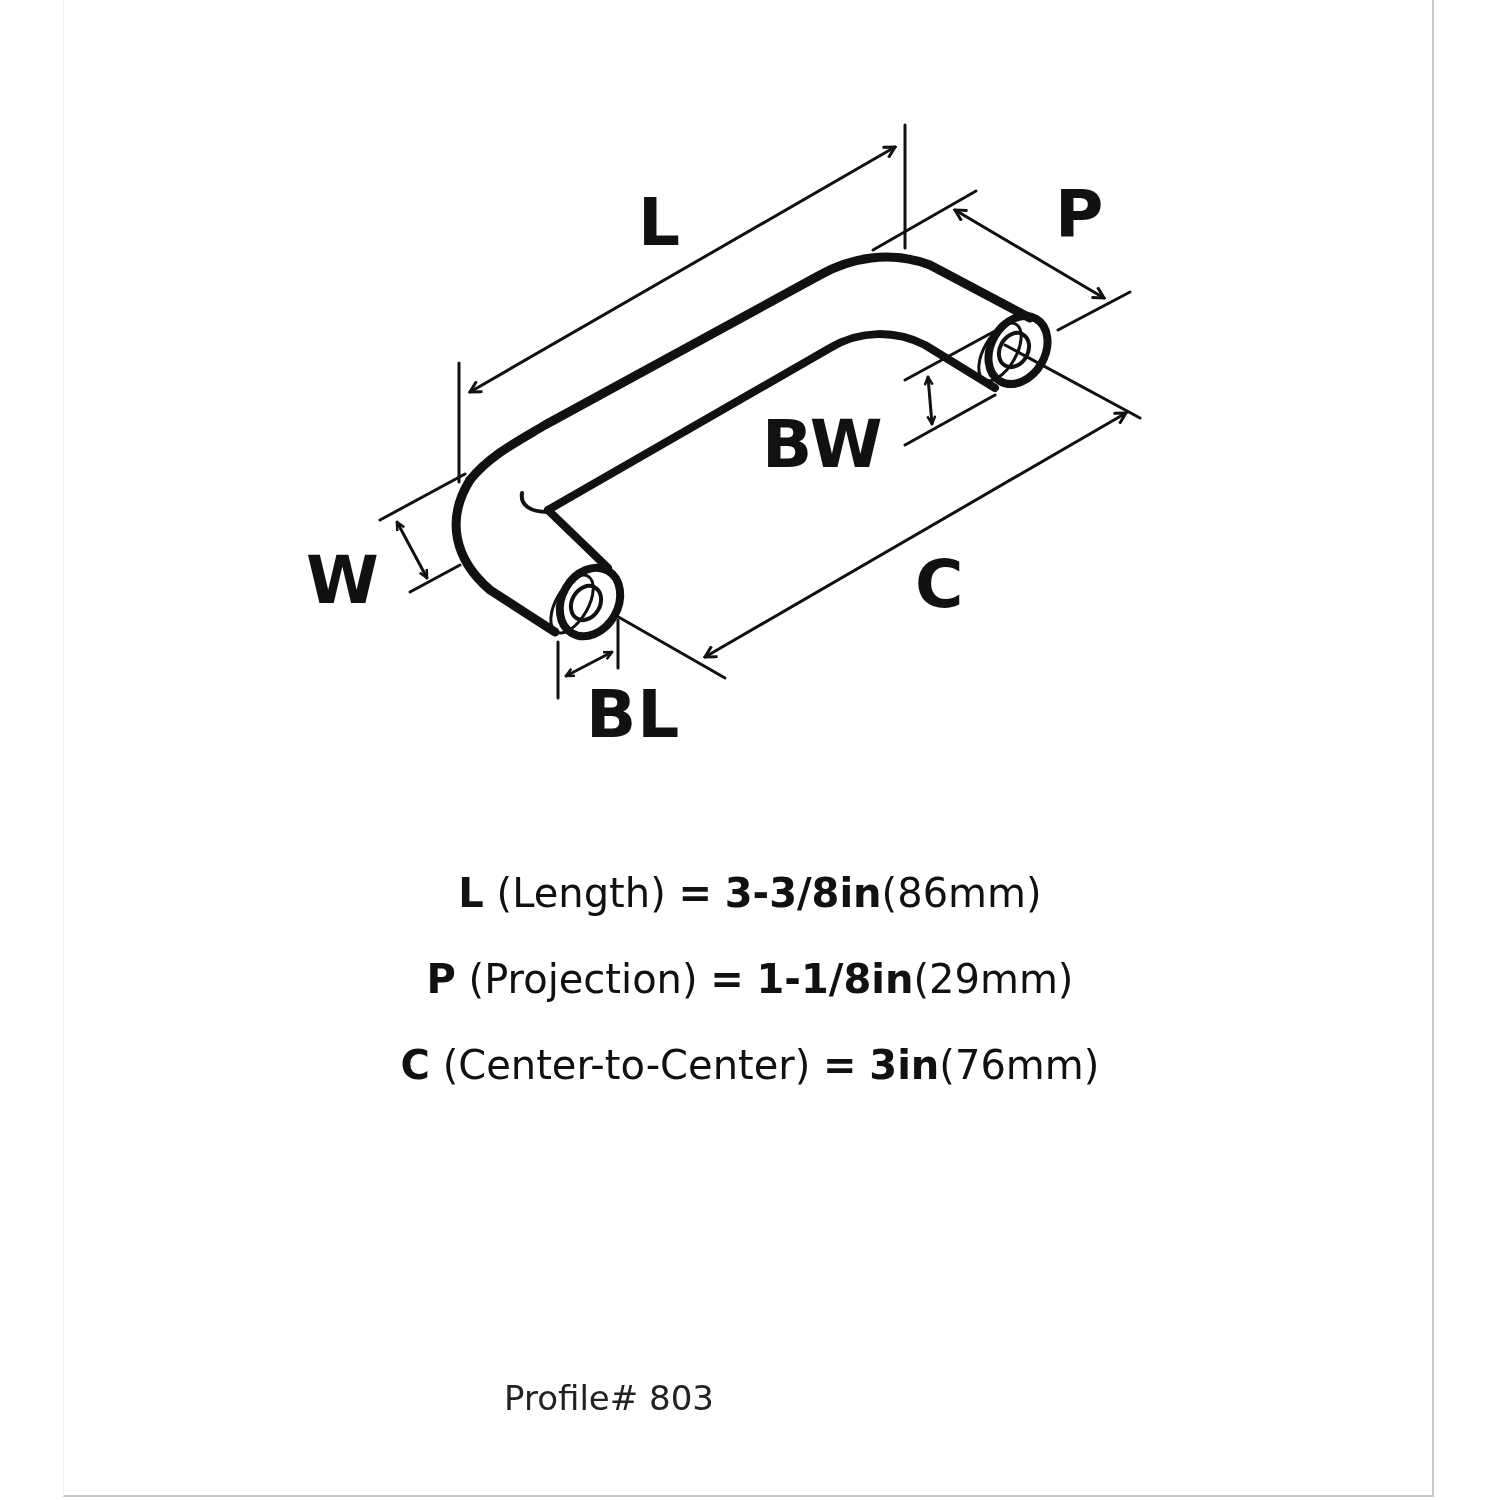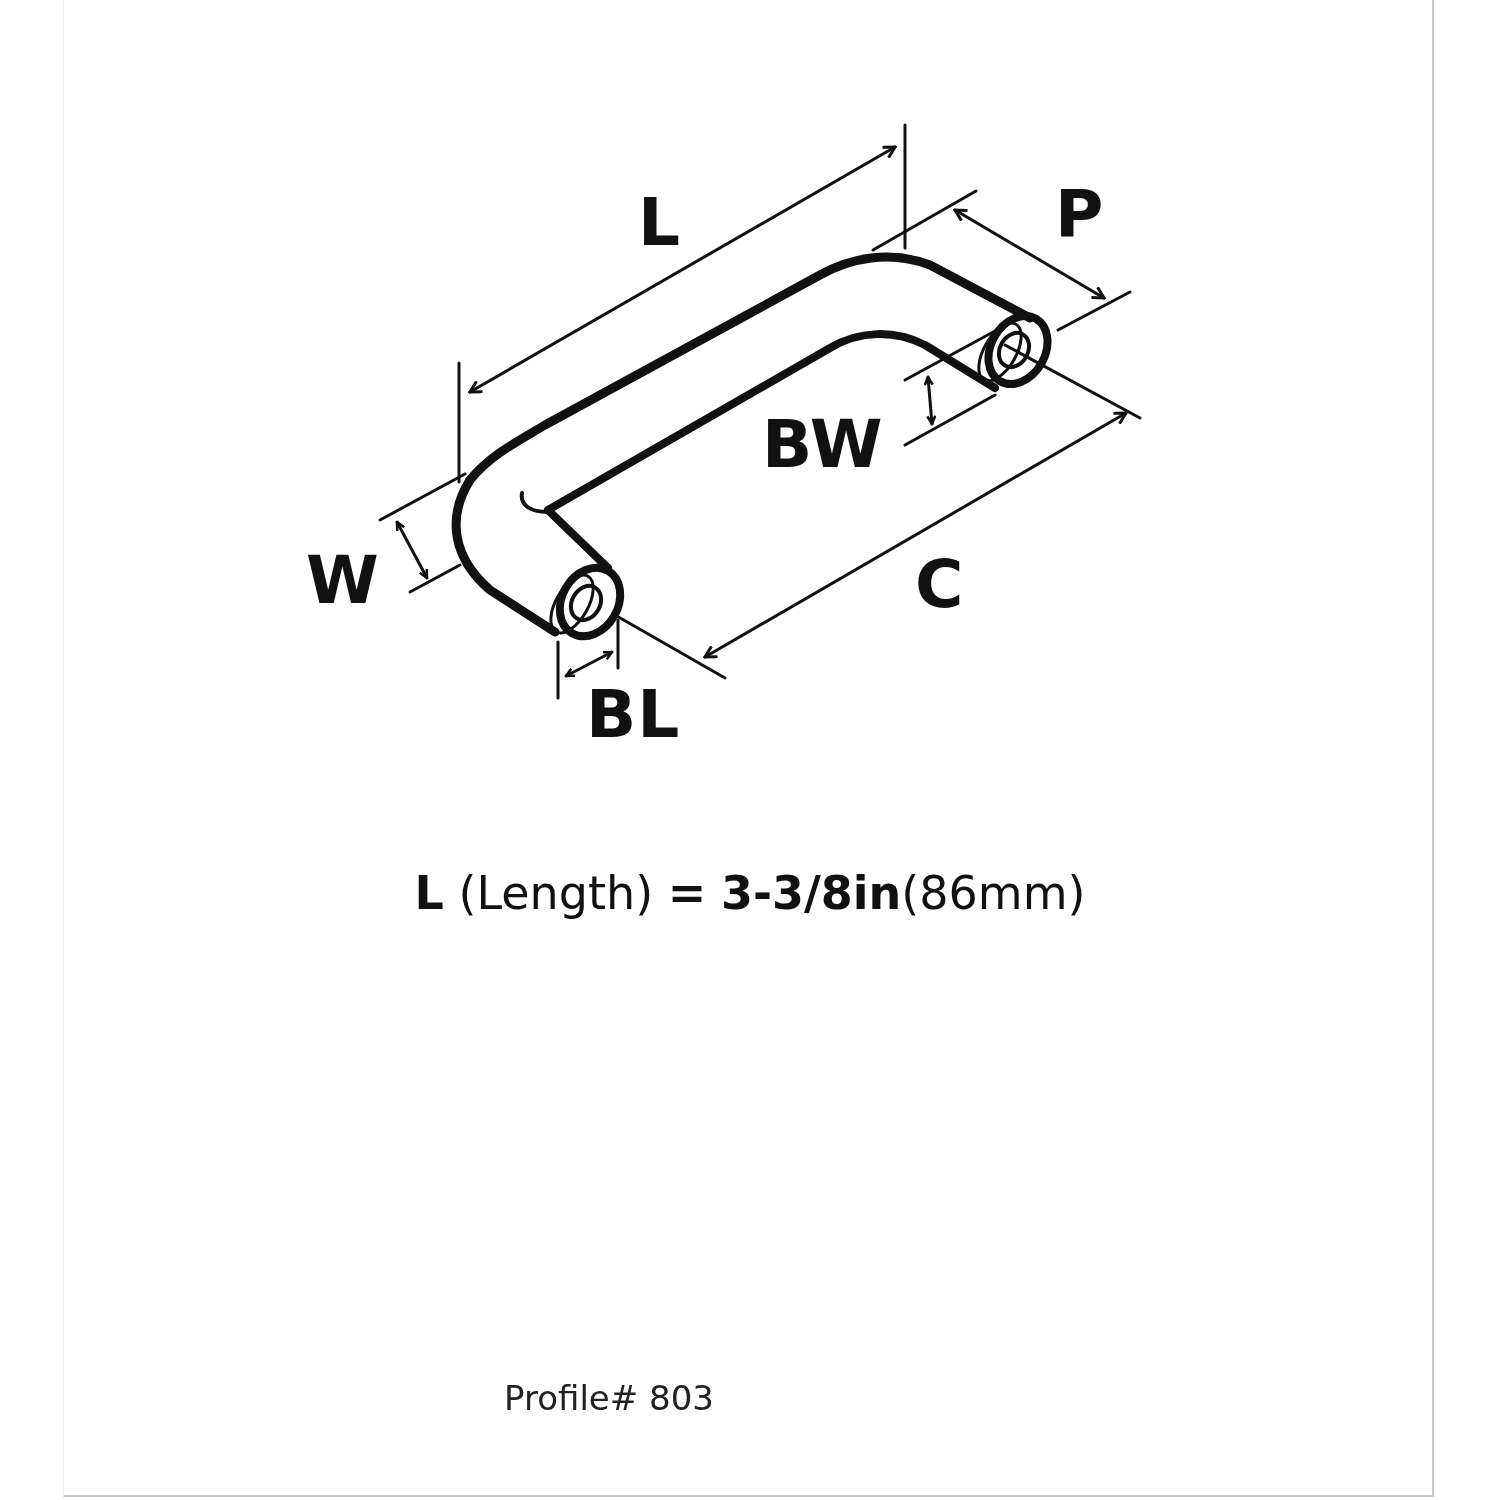--- a/index.html
+++ b/index.html
@@ -44,21 +44,21 @@
       letter-spacing: 1px;
     }
     .specs {
       position: absolute;
       left: 0;
       top: 850px;
       width: 1500px;
       text-align: center;
     }
     .spec-line {
-      font-size: 46px;
+      font-size: 40px;
       line-height: 86px;
       height: 86px;
       white-space: nowrap;
       color: #111111;
     }
     .spec-line .code {
       font-weight: bold;
     }
     .spec-line .name {
       font-weight: normal;
@@ -173,15 +173,27 @@
 <div class="dim-label" style="left:915px; top:552px;">C</div>
 <div class="dim-label" style="left:586px; top:682px;">BL</div>
 
 <div class="specs">
   <div class="spec-line">
     <span class="code">L</span>
     <span class="name">(Length)</span>
     <span class="eq">=</span>
     <span class="inch">3-3/8in</span><span class="mm">(86mm)</span>
   </div>
+  <div class="spec-line">
+    <span class="code">P</span>
+    <span class="name">(Projection)</span>
+    <span class="eq">=</span>
+    <span class="inch">1-1/8in</span><span class="mm">(29mm)</span>
+  </div>
+  <div class="spec-line">
+    <span class="code">C</span>
+    <span class="name">(Center-to-Center)</span>
+    <span class="eq">=</span>
+    <span class="inch">3in</span><span class="mm">(76mm)</span>
+  </div>
 </div>
 
 <div class="profile">Profile# 803</div>
 
 </body></html>

